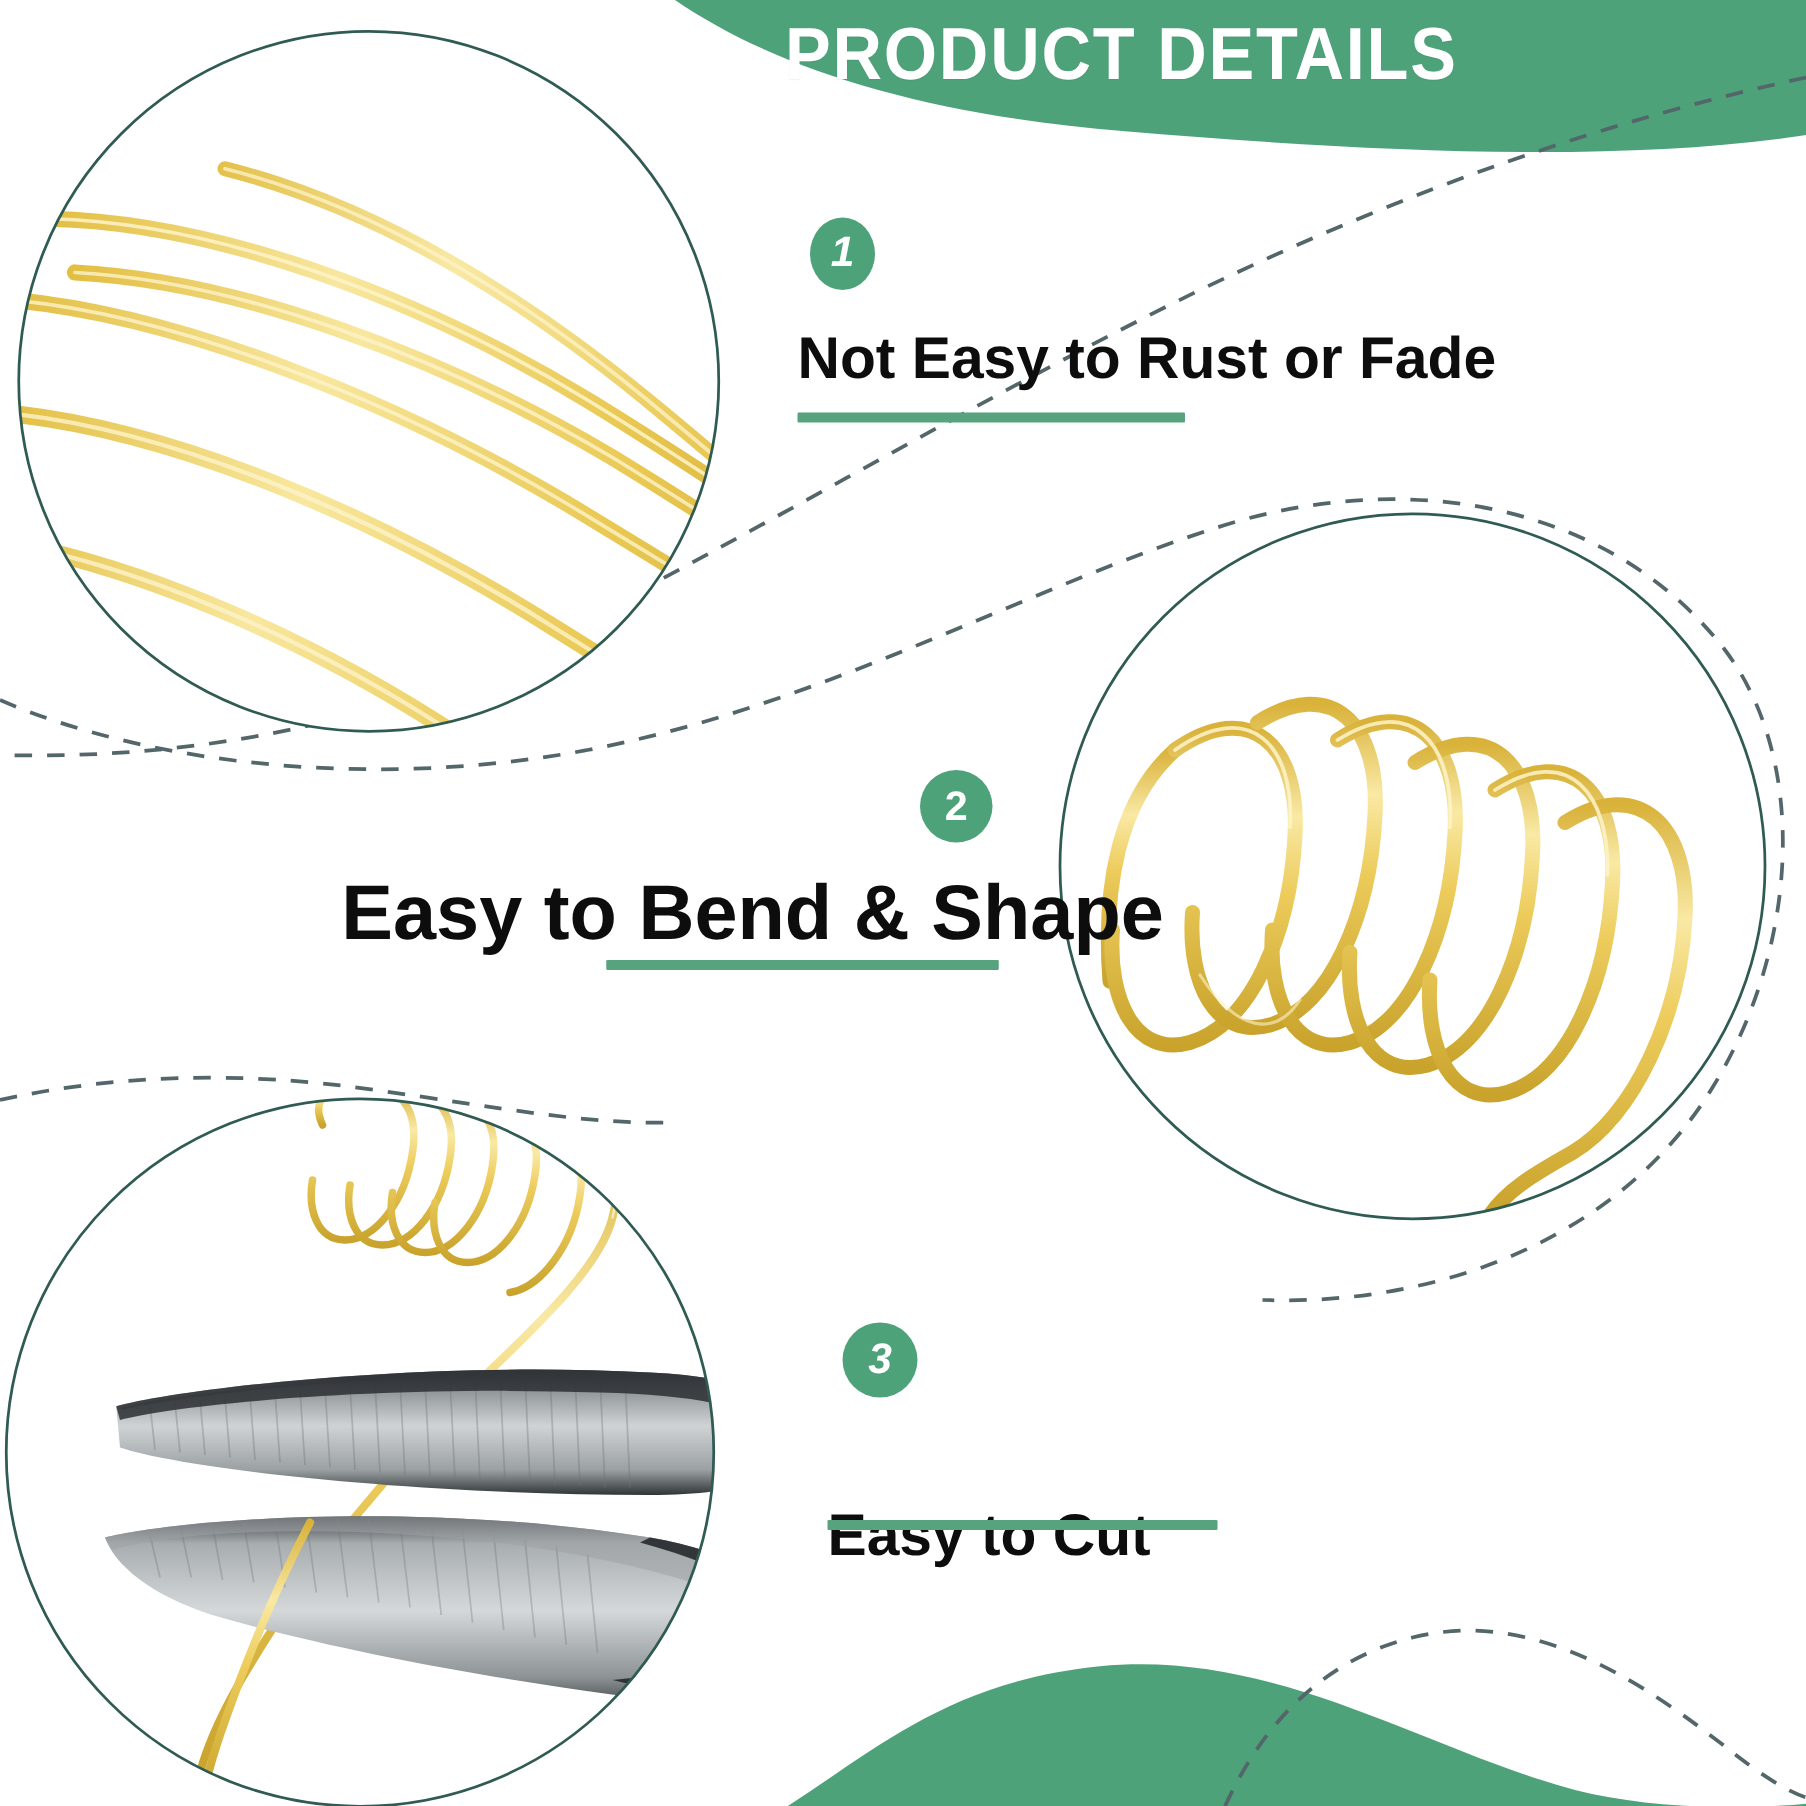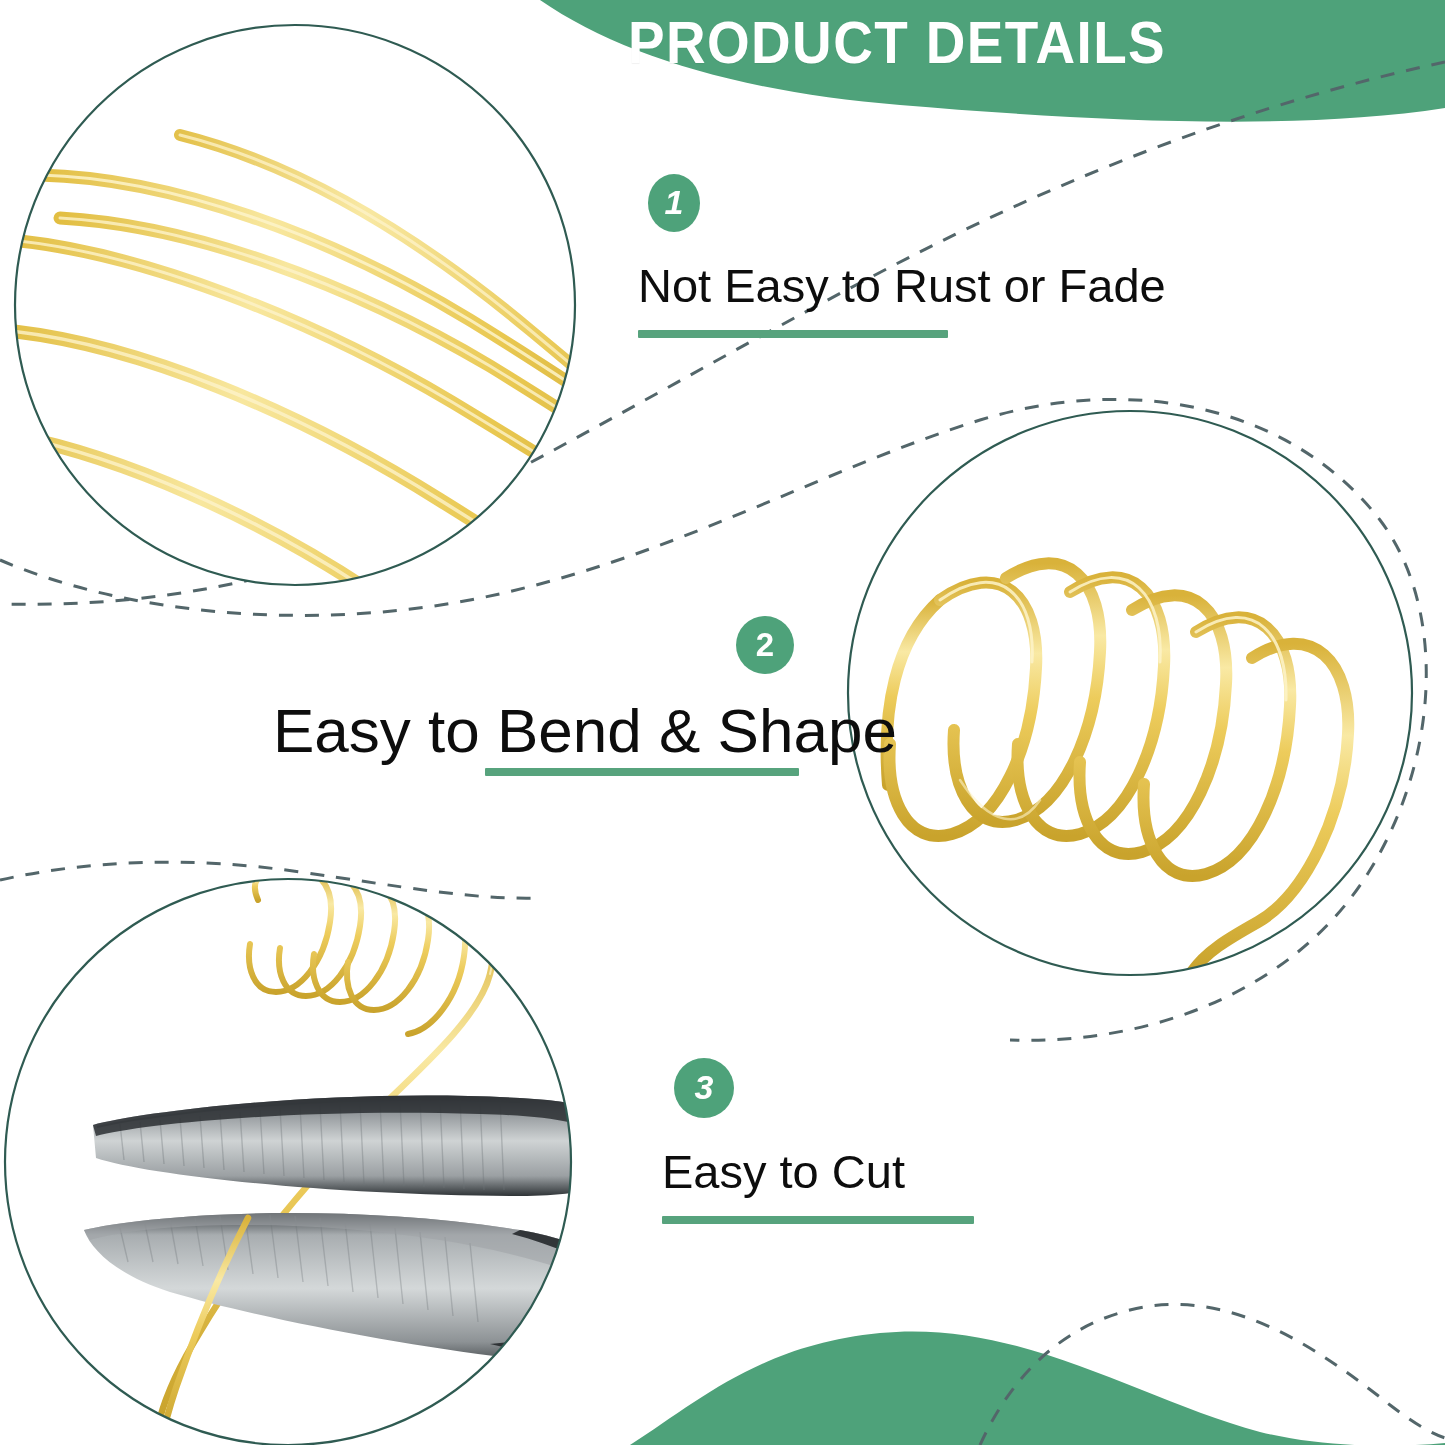--- a/index.html
+++ b/index.html
@@ -61,21 +61,21 @@
     display: flex;
     align-items: center;
     justify-content: center;
     box-sizing: border-box;
     padding-bottom: 2px;
   }
 
   .feature-title {
     position: absolute;
     color: #0d0d0d;
-    font-weight: normal;
+    font-weight: bold;
     white-space: nowrap;
     line-height: 1;
   }
 
   .rule {
     position: absolute;
     background: #57a37d;
     height: 8px;
     border-radius: 1px;
   }
@@ -86,21 +86,21 @@
   #title-1 { left: 638px; top: 262px; font-size: 47px; }
   #rule-1  { left: 638px; top: 330px; width: 310px; }
 
   
   #badge-2 { left: 712px; top: 616px; width: 58px; height: 58px; font-size: 33px; font-style: normal; }
   #title-2 { left: 249px; top: 700px; font-size: 62px; }
   #rule-2  { left: 461px; top: 768px; width: 314px; }
 
   
   #badge-3 { left: 650px; top: 1058px; width: 60px; height: 60px; font-size: 34px; }
-  #title-3 { left: 638px; top: 1148px; font-size: 47px; }
+  #title-3 { left: 638px; top: 1204px; font-size: 47px; }
   #rule-3  { left: 638px; top: 1216px; width: 312px; }
 </style>
 </head>
 <body>
 
 <div id="page">
 
   <svg class="layer" viewBox="0 0 1445 1445" width="1445" height="1445">
     <defs>
       <clipPath id="clip-page">

